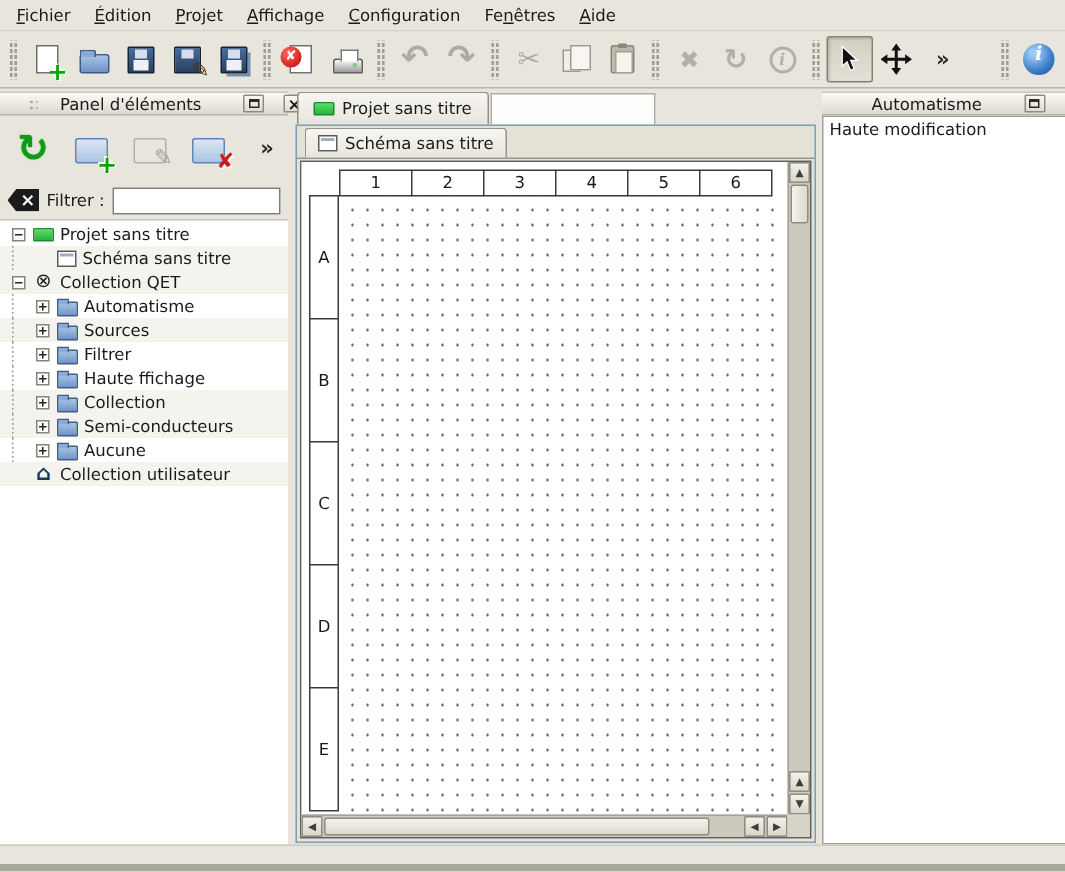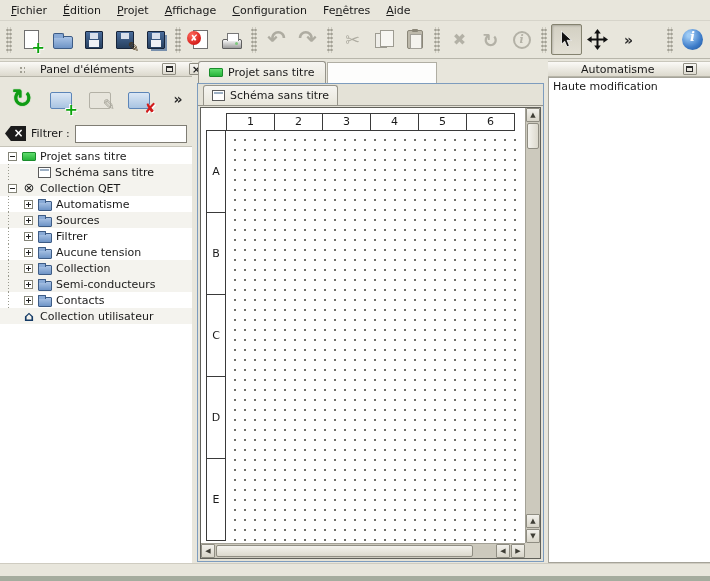--- a/index.html
+++ b/index.html
@@ -373,39 +373,39 @@
         <div class="tree-row">
           <span class="tree-indent" style="width: 19px; background-image: linear-gradient(rgb(154, 154, 142) 40%, transparent 40%); background-size: 1px 3px; background-repeat: repeat-y; background-position: 8px 0px;"></span>
           <span class="exp plus"></span>
           <span class="ic ic-folder"></span>
           <span class="tree-label">Filtrer</span>
         </div>
         <div class="tree-row">
           <span class="tree-indent" style="width: 19px; background-image: linear-gradient(rgb(154, 154, 142) 40%, transparent 40%); background-size: 1px 3px; background-repeat: repeat-y; background-position: 8px 0px;"></span>
           <span class="exp plus"></span>
           <span class="ic ic-folder"></span>
-          <span class="tree-label">Aucune tension</span>
+          <span class="tree-label">Haute ffichage</span>
         </div>
         <div class="tree-row alt">
           <span class="tree-indent" style="width: 19px; background-image: linear-gradient(rgb(154, 154, 142) 40%, transparent 40%); background-size: 1px 3px; background-repeat: repeat-y; background-position: 8px 0px;"></span>
           <span class="exp plus"></span>
           <span class="ic ic-folder"></span>
           <span class="tree-label">Collection</span>
         </div>
         <div class="tree-row alt">
           <span class="tree-indent" style="width: 19px; background-image: linear-gradient(rgb(154, 154, 142) 40%, transparent 40%); background-size: 1px 3px; background-repeat: repeat-y; background-position: 8px 0px;"></span>
           <span class="exp plus"></span>
           <span class="ic ic-folder"></span>
           <span class="tree-label">Semi-conducteurs</span>
         </div>
         <div class="tree-row">
           <span class="tree-indent" style="width: 19px; background-image: linear-gradient(rgb(154, 154, 142) 40%, transparent 40%); background-size: 1px 3px; background-repeat: repeat-y; background-position: 8px 0px;"></span>
           <span class="exp plus"></span>
           <span class="ic ic-folder"></span>
-          <span class="tree-label">Contacts</span>
+          <span class="tree-label">Aucune</span>
         </div>
         <div class="tree-row alt">
           <span class="tree-indent" style="width: 3px;"></span>
           <span class="exp-space"></span>
           <span class="ic ic-home"></span>
           <span class="tree-label">Collection utilisateur</span>
         </div>
       </div>
   </div>
 

